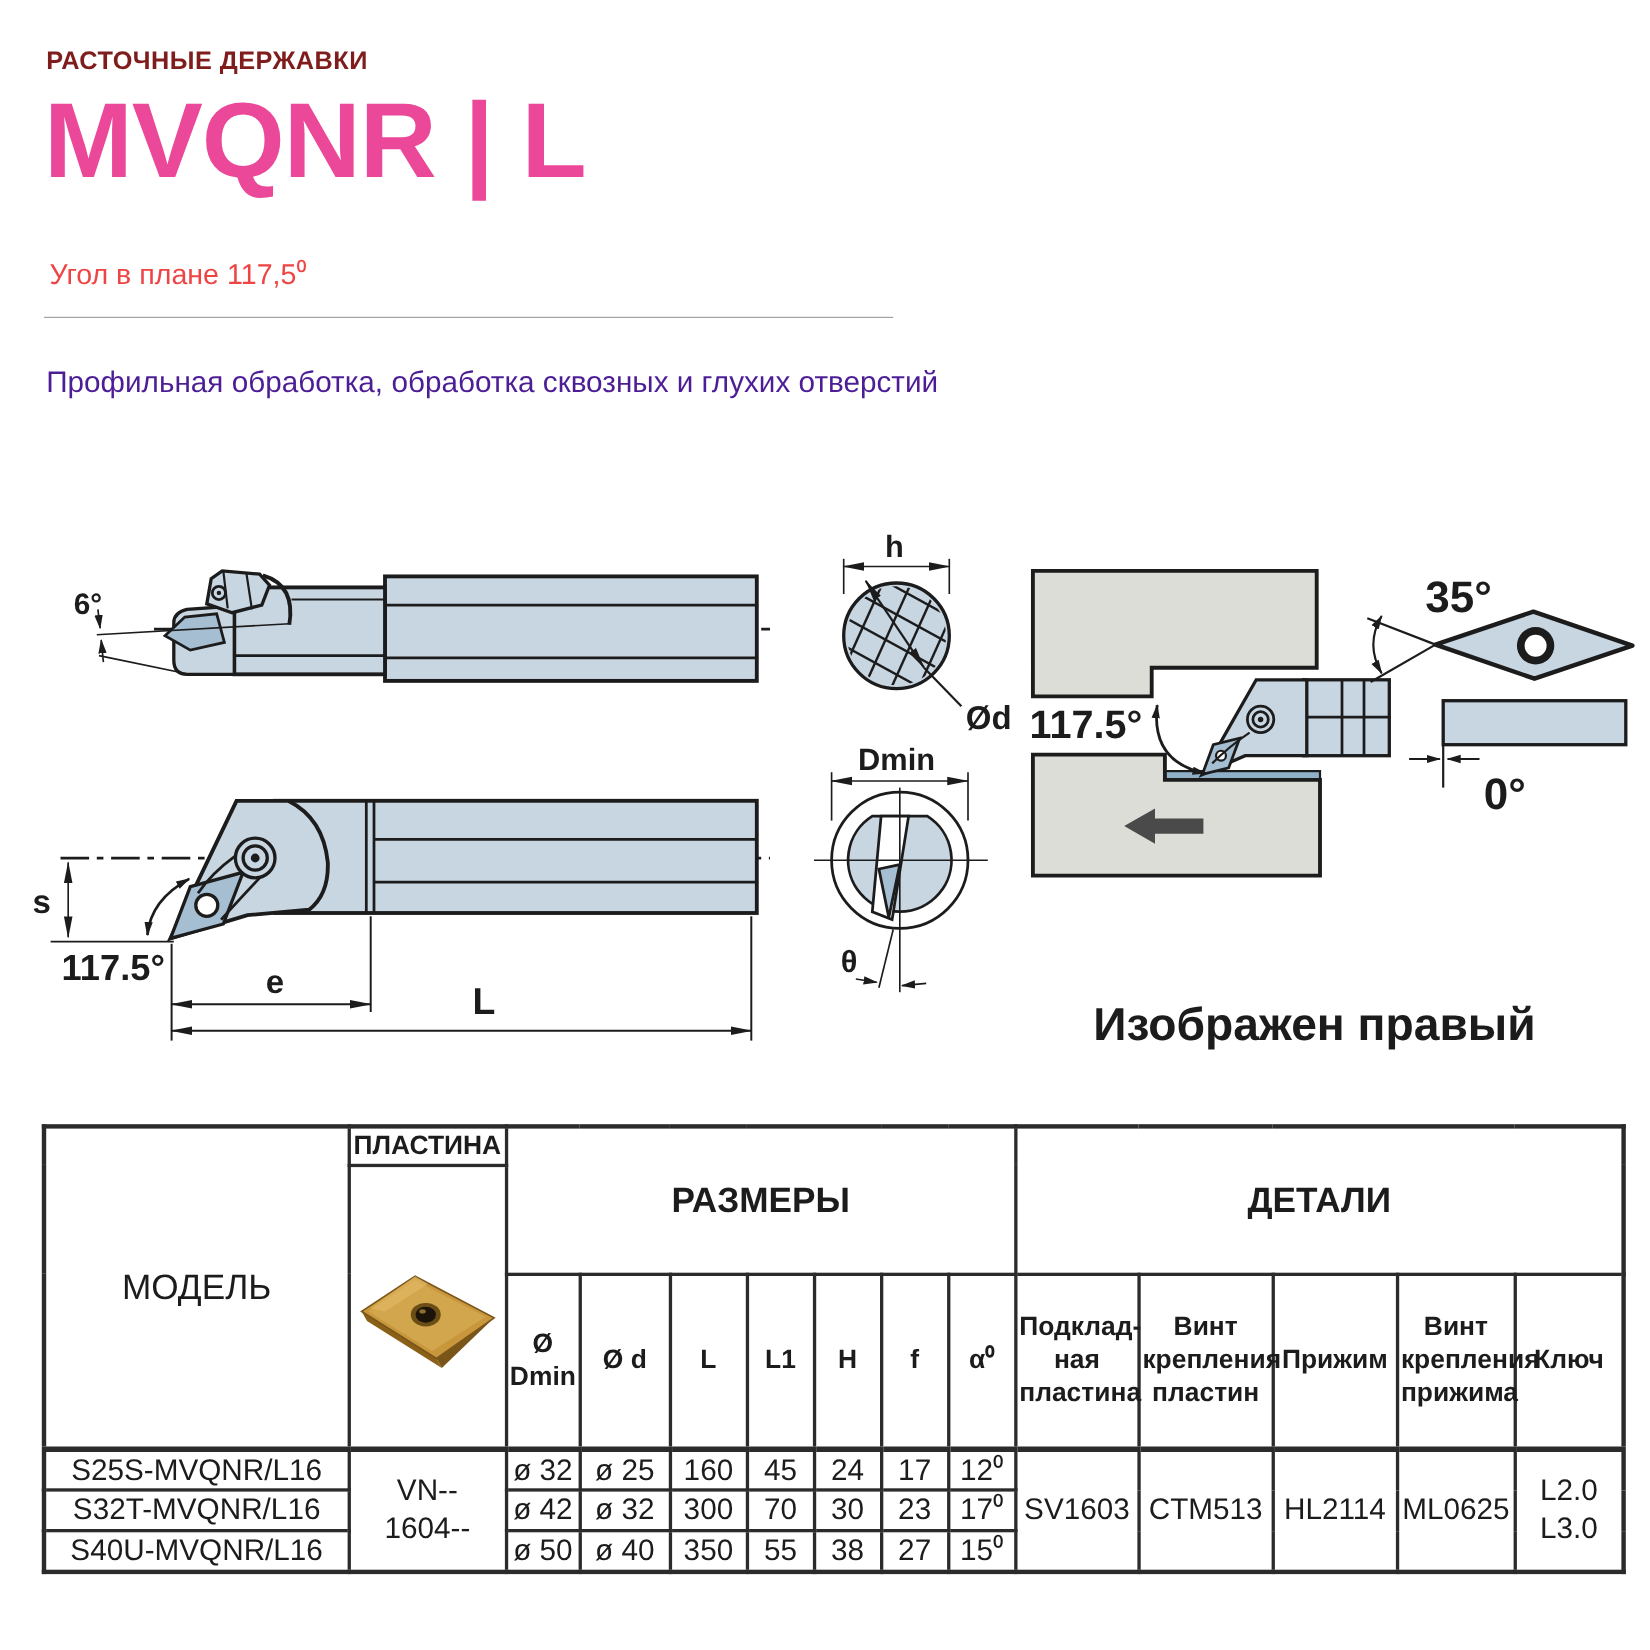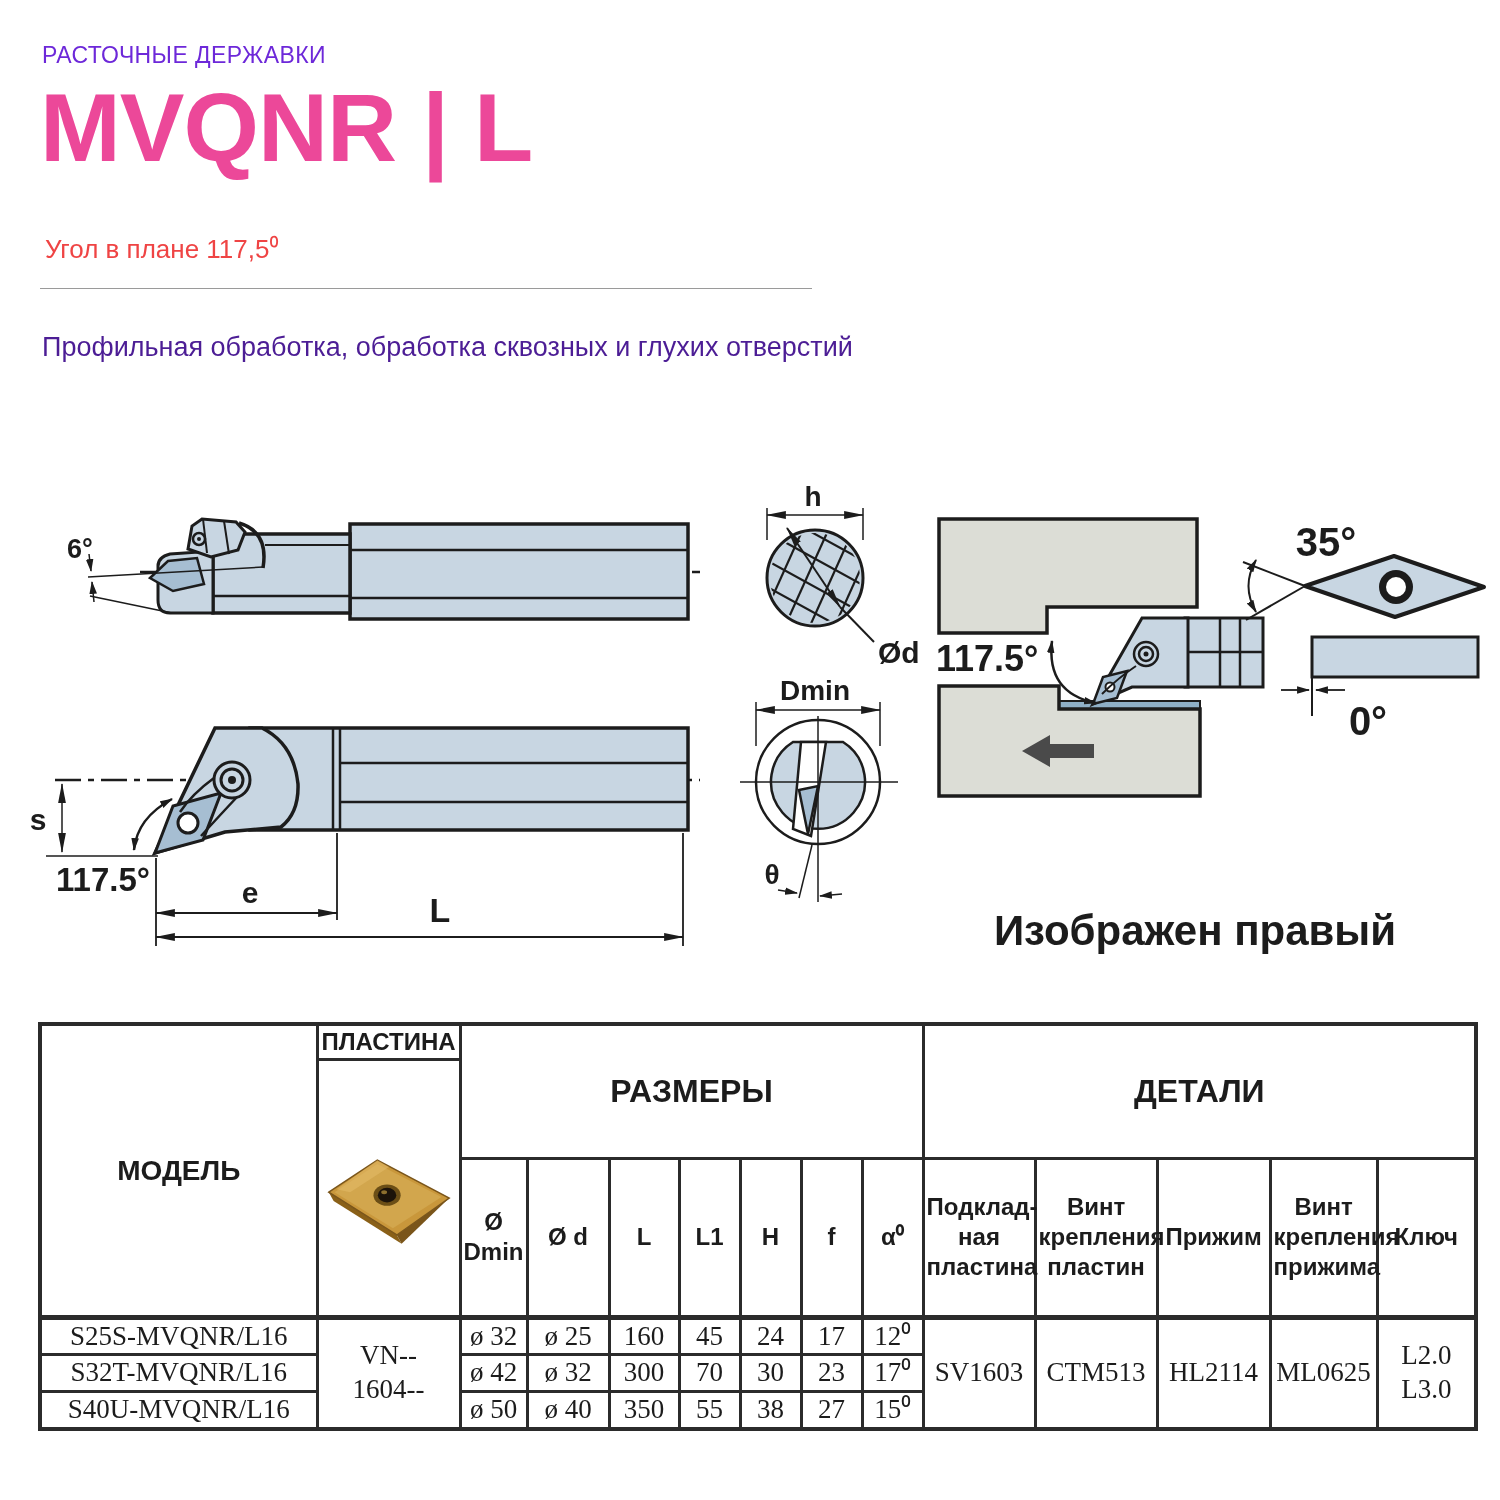--- a/index.html
+++ b/index.html
@@ -2,43 +2,43 @@
 <html><head>
 <meta charset="utf-8">
 <style>
   html,body{margin:0;padding:0;}
   body{
     width:1500px;height:1500px;position:relative;background:#ffffff;
     font-family:"Liberation Sans", sans-serif;color:#1c1c1c;overflow:hidden;
   }
   .abs{position:absolute;}
   
-  #category-label{top:42px;left:42px;font-size:23px;font-weight:normal;letter-spacing:.4px;color:#6d28d9;}
+  #category-label{top:42px;left:42px;font-size:23px;font-weight:bold;letter-spacing:.4px;color:#7f1d1d;}
   #page-title{top:72px;left:40px;font-size:97px;font-weight:bold;letter-spacing:-1px;color:#ec4899;}
   #subtitle{top:230px;left:45px;font-size:26px;color:#ef4444;}
   #rule{top:288px;left:40px;width:772px;height:0;border-top:1px solid #9a9a9a;}
   #description{top:332px;left:42px;font-size:27px;color:#4c1d95;}
   
   #diagram{top:0;left:0;width:1500px;height:1010px;}
   .dim-label{font-family:"Liberation Sans",sans-serif;font-weight:bold;fill:#1c1c1c;}
   
   #spec-table{position:absolute;top:1022px;left:38px;width:1436px;border-collapse:collapse;table-layout:fixed;}
   #spec-table td,#spec-table th{
     border:3px solid #2b2b2b;text-align:center;vertical-align:middle;
     white-space:pre-line;padding:0 2px;line-height:1.25;margin-top:47px;
   }
   #spec-table{border:4px solid #2b2b2b;}
   #spec-table .group-h{font-size:32px;font-weight:bold;}
   #spec-table .plate-h{font-size:24px;font-weight:bold;}
-  #spec-table .model-h{font-size:28px;font-weight:bold;}
+  #spec-table .model-h{font-size:32px;font-weight:normal;}
   #spec-table .sub-h{font-size:24px;font-weight:bold;}
   #spec-table td{font-size:27px;font-weight:normal;}
   #spec-table tr.data-first td, #spec-table tr.data-first th{border-top:5px solid #2b2b2b;}
   .rowA{height:35px;} .rowB{height:99px;} .rowC{height:159px;}
-  .rowD{height:35px;font-family:Liberation Serif, serif;} 
+  .rowD{height:35px;} 
 </style>
 </head>
 <body>
 
 <div class="abs" id="category-label">РАСТОЧНЫЕ ДЕРЖАВКИ</div>
 <div class="abs" id="page-title">MVQNR | L</div>
 <div class="abs" id="subtitle">Угол в плане 117,5⁰</div>
 <div class="abs" id="rule"></div>
 <div class="abs" id="description">Профильная обработка, обработка сквозных и глухих отверстий</div>
 

